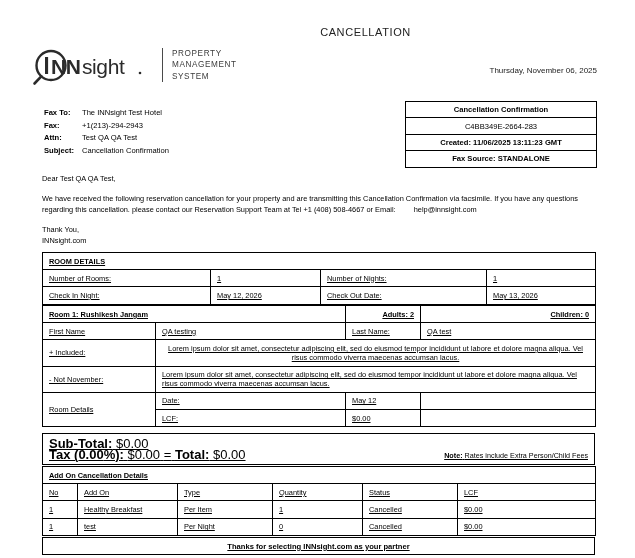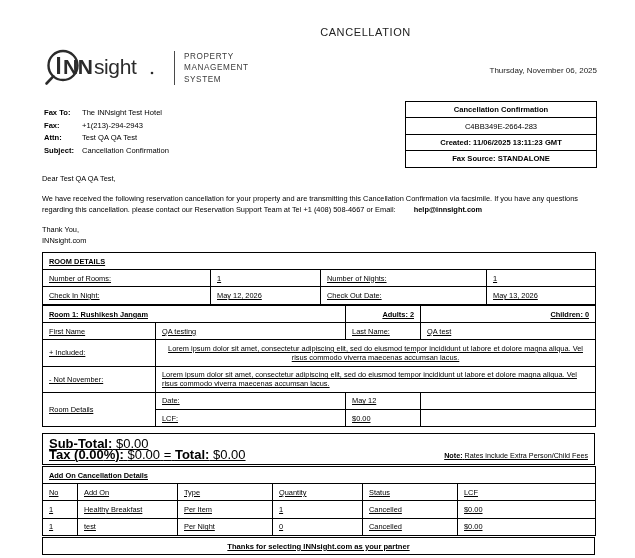--- a/index.html
+++ b/index.html
@@ -14,21 +14,21 @@
   }
   .page{position:relative;width:635px;height:558px;}
 
   
   .doc-title{
     position:absolute;top:26px;left:0;width:635px;
     text-align:center;font-size:11px;letter-spacing:.6px;color:#222;margin-left:48px;
   }
 
   
-  .logo-block{position:absolute;left:42px;top:48px;display:flex;align-items:center;}
+  .logo-block{position:absolute;left:30px;top:48px;display:flex;}
   .logo-mark{position:relative;width:128px;height:40px;}
   .logo-mark svg{display:block;}
   .logo-divider{width:1px;height:34px;background:#4a4a4a;margin:0 9px 0 4px;}
   .logo-words{
     font-size:8.2px;line-height:11.3px;letter-spacing:.6px;color:#3b3b3b;
     font-family:"Liberation Sans", sans-serif;
   }
 
   .doc-date{
     position:absolute;right:38px;top:66px;font-size:8px;color:#222;
@@ -50,21 +50,21 @@
     border-bottom:1.2px solid #000;
     text-align:center;padding:3.2px 2px;
   }
   .conf-row:last-child{border-bottom:none;}
   .conf-b{font-weight:bold;}
 
   
   .letter{position:absolute;left:42px;top:173px;width:553px;font-size:7.4px;line-height:11px;}
   .letter p{margin:0 0 9px 0;}
   .letter .tight{margin-bottom:0;}
-  .letter b{font-weight:bold;padding-left:16px;}
+  .letter b{font-weight:normal;padding-left:16px;}
 
   
   .tbl{
     position:absolute;left:42px;width:553px;
     border-collapse:collapse;
     table-layout:fixed;
     font-size:7.4px;
   }
   .tbl td{
     border:1.1px solid #000;

